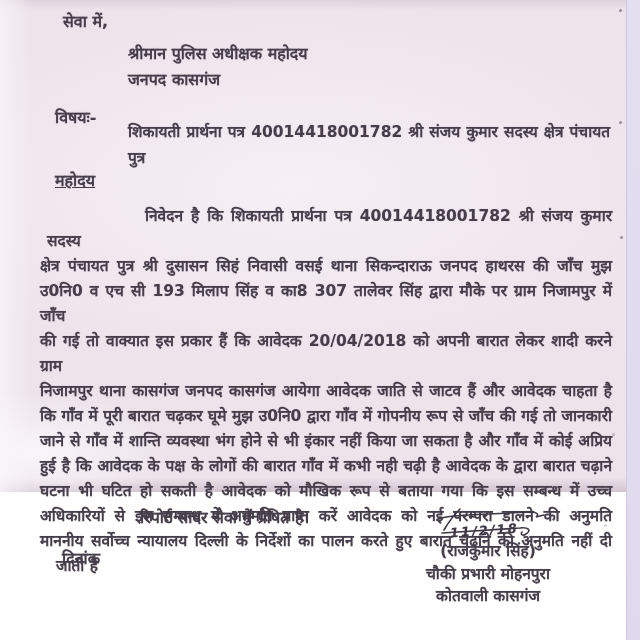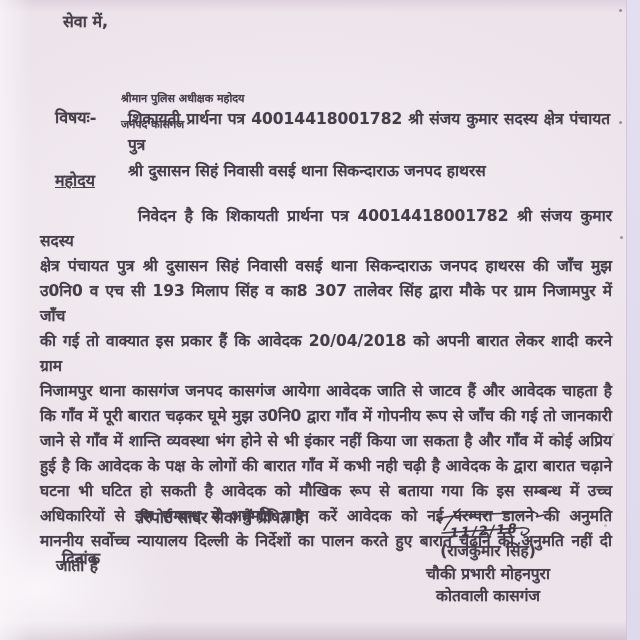--- a/index.html
+++ b/index.html
@@ -8,21 +8,21 @@
     --paper-edge: #e3def0;
     --ink: #463f4b;
   }
   * { margin: 0; padding: 0; box-sizing: border-box; }
   html, body { width: 640px; height: 640px; overflow: hidden; }
   body { font-family: "DejaVu Sans", sans-serif; }
 
   .scan {
     position: relative;
     width: 640px;
-    height: 640px;
+    height: 492px;
     background:
       radial-gradient(ellipse 90% 55% at 46% 38%, rgba(248,241,247,0.85) 0%, rgba(248,241,247,0) 70%),
       radial-gradient(ellipse 30% 18% at 6% 92%, rgba(250,247,250,0.9) 0%, rgba(250,247,250,0) 70%),
       linear-gradient(to right, rgba(250,246,249,0.75) 0%, rgba(250,246,249,0) 5%),
       linear-gradient(to bottom, rgba(160,140,160,0.18) 0%, rgba(160,140,160,0) 2%),
       linear-gradient(to top, rgba(150,125,145,0.30) 0%, rgba(150,125,145,0) 3%),
       var(--paper);
     color: var(--ink);
     font-weight: 700;
     text-shadow: 0 0 1px rgba(70,63,75,0.35);
@@ -39,36 +39,36 @@
   .speck { position: absolute; width: 3px; height: 3px; border-radius: 50%; background: rgba(80,70,90,0.55); }
   .speck.s1 { left: 619px; top: 9px; }
   .speck.s2 { left: 619px; top: 121px; }
   .speck.s3 { left: 620px; top: 236px; }
   .speck.s4 { left: 612px; top: 433px; opacity: .5; }
   .speck.s5 { left: 604px; top: 524px; opacity: .45; }
 
   .t { position: absolute; font-size: 16px; line-height: 22px; white-space: nowrap; }
 
   .salutation { left: 63px; top: 11px; }
-  .addressee  { left: 121px; top: 41px; line-height: 26px; font-size: 11px; white-space: normal; margin-top: 45px; }
+  .addressee  { left: 128px; top: 41px; line-height: 26px; font-size: 16px; white-space: normal; }
   .subject-label { left: 55px; top: 107px; }
   .subject-text {
     left: 128px; top: 106px; width: 482px;
     font-size: 15.5px; line-height: 26px; white-space: normal;
   }
-  .subject-text .sline1 { text-align: justify; text-align-last: justify; }
+  .subject-text .sline1 { text-align: justify; text-align-last: justify; margin-top: 13px; }
   .greeting { left: 55px; top: 170px; text-decoration: underline; }
 
   .body-block {
     position: absolute;
     left: 40px; top: 204px; width: 572px;
     font-size: 15.5px; line-height: 25px;
   }
   .body-line { text-align: justify; text-align-last: justify; }
-  .body-line:first-child { text-indent: 98px; }
+  .body-line:first-child { text-indent: 98px; margin-left: 7px; }
   .body-line:last-child { text-align-last: left; margin-left: 16px; }
 
   .closing { left: 140px; top: 507px; text-align: center; }
   .date-label { left: 62px; top: 548px; font-family: Liberation Serif, serif; }
 
   .sig-block {
     position: absolute;
     left: 398px; top: 503px; width: 180px;
     text-align: center;
     font-size: 15.5px; line-height: 22.5px;
@@ -89,21 +89,20 @@
   <div class="t salutation">सेवा में,</div>
 
   <div class="t addressee">
     <div>श्रीमान पुलिस अधीक्षक महोदय</div>
     <div>जनपद कासगंज</div>
   </div>
 
   <div class="t subject-label">विषयः-</div>
   <div class="t subject-text">
     <div class="sline1">शिकायती प्रार्थना पत्र 40014418001782 श्री संजय कुमार सदस्य क्षेत्र पंचायत पुत्र</div>
-    <div class="sline2">श्री दुसासन सिहं निवासी वसई थाना सिकन्दाराऊ जनपद हाथरस</div>
   </div>
 
   <div class="t greeting">महोदय</div>
 
   <div class="body-block">
       <div class="body-line">निवेदन है कि शिकायती प्रार्थना पत्र 40014418001782 श्री संजय कुमार सदस्य</div>
       <div class="body-line">क्षेत्र पंचायत पुत्र श्री दुसासन सिहं निवासी वसई थाना सिकन्दाराऊ जनपद हाथरस की जाँच मुझ</div>
       <div class="body-line">उ0नि0 व एच सी 193 मिलाप सिंह व का8 307 तालेवर सिंह द्वारा मौके पर ग्राम निजामपुर में जाँच</div>
       <div class="body-line">की गई तो वाक्यात इस प्रकार हैं कि आवेदक 20/04/2018 को अपनी बारात लेकर शादी करने ग्राम</div>
       <div class="body-line">निजामपुर थाना कासगंज जनपद कासगंज आयेगा आवेदक जाति से जाटव हैं और आवेदक चाहता है</div>

